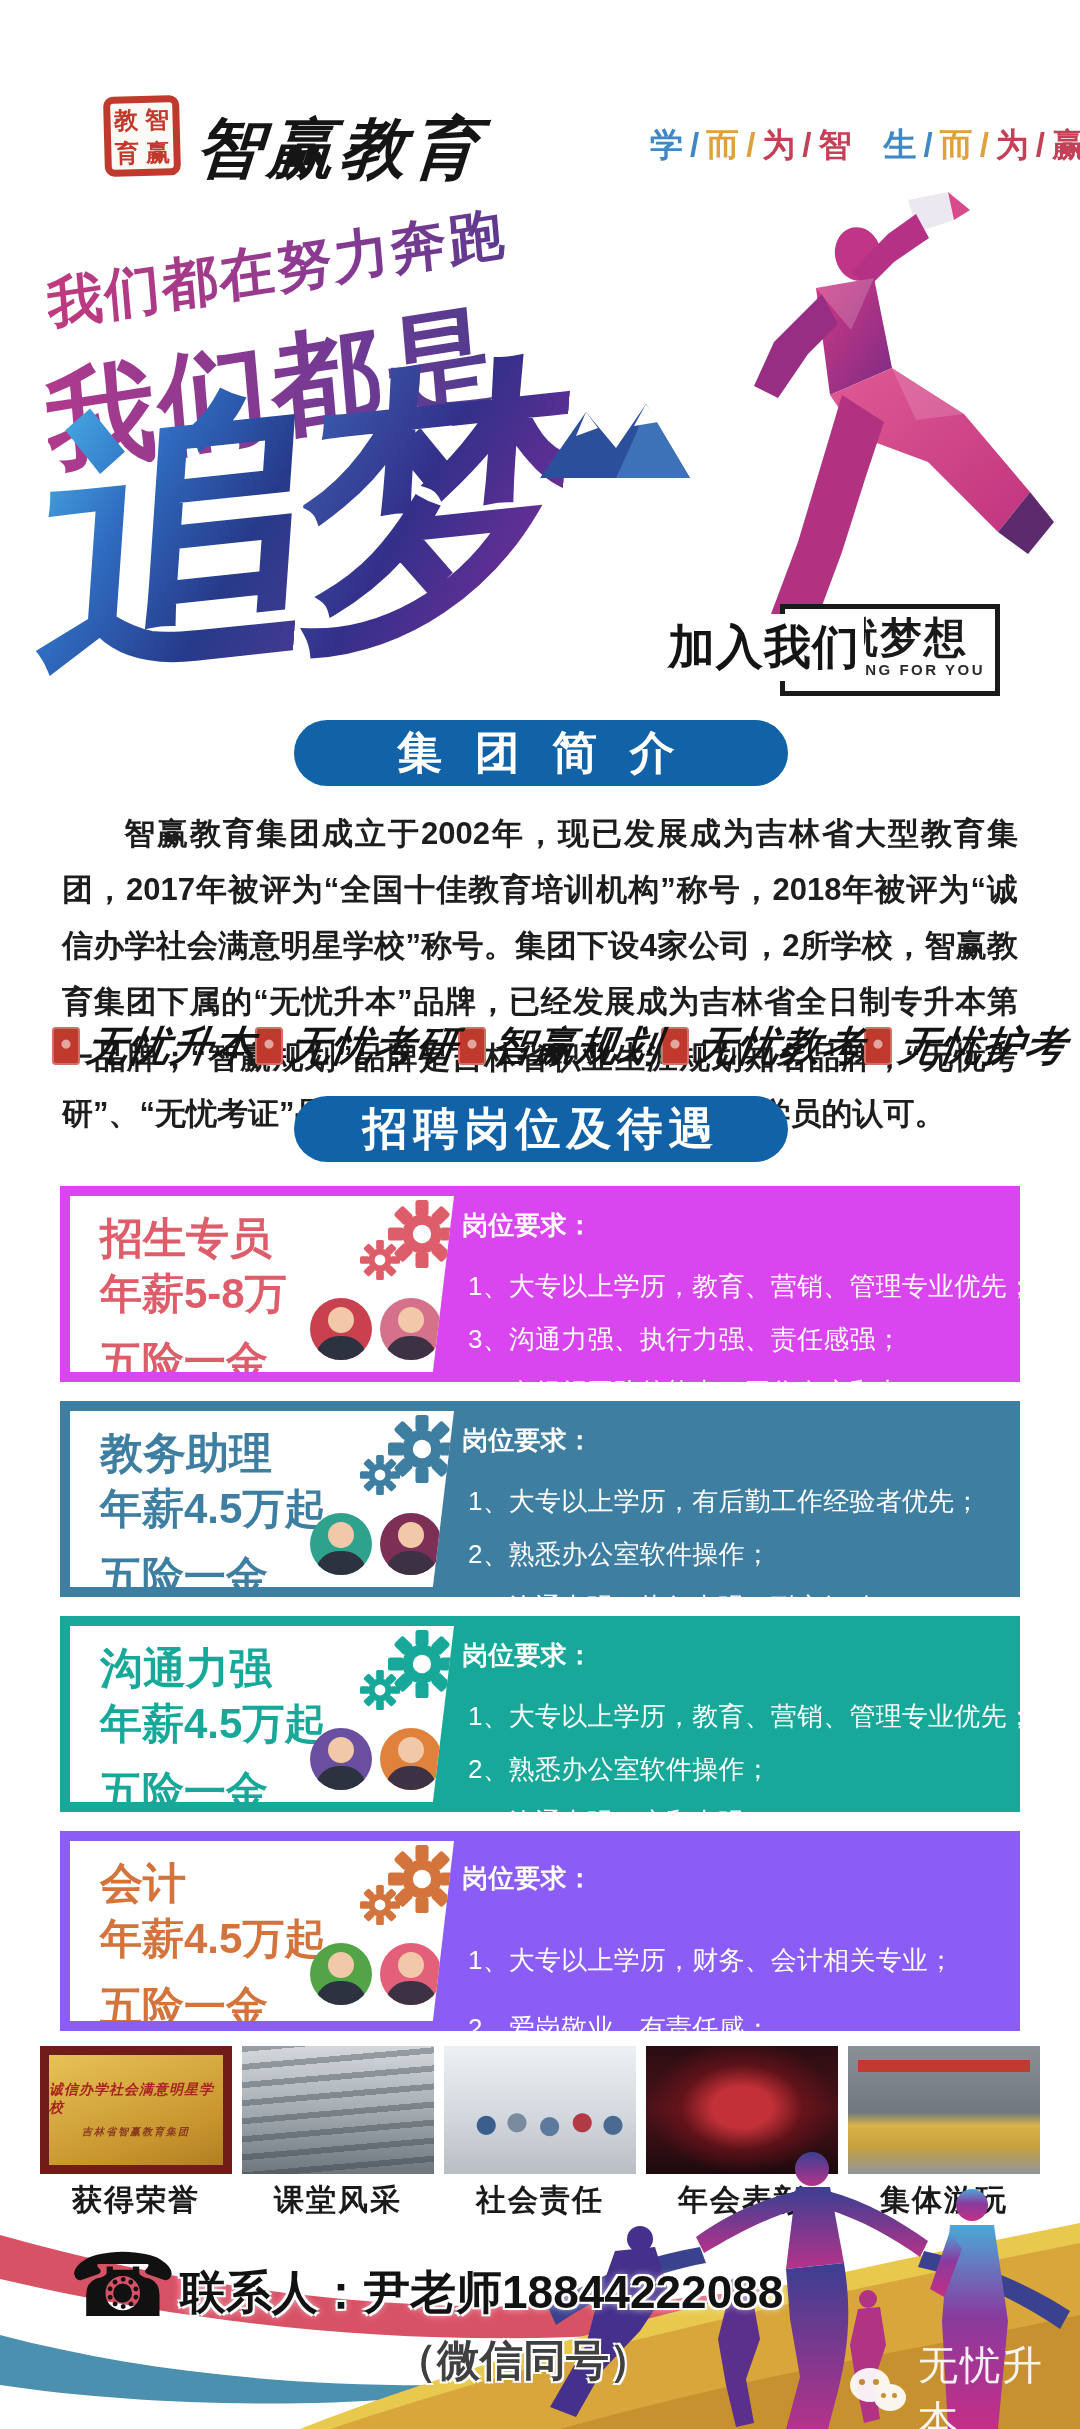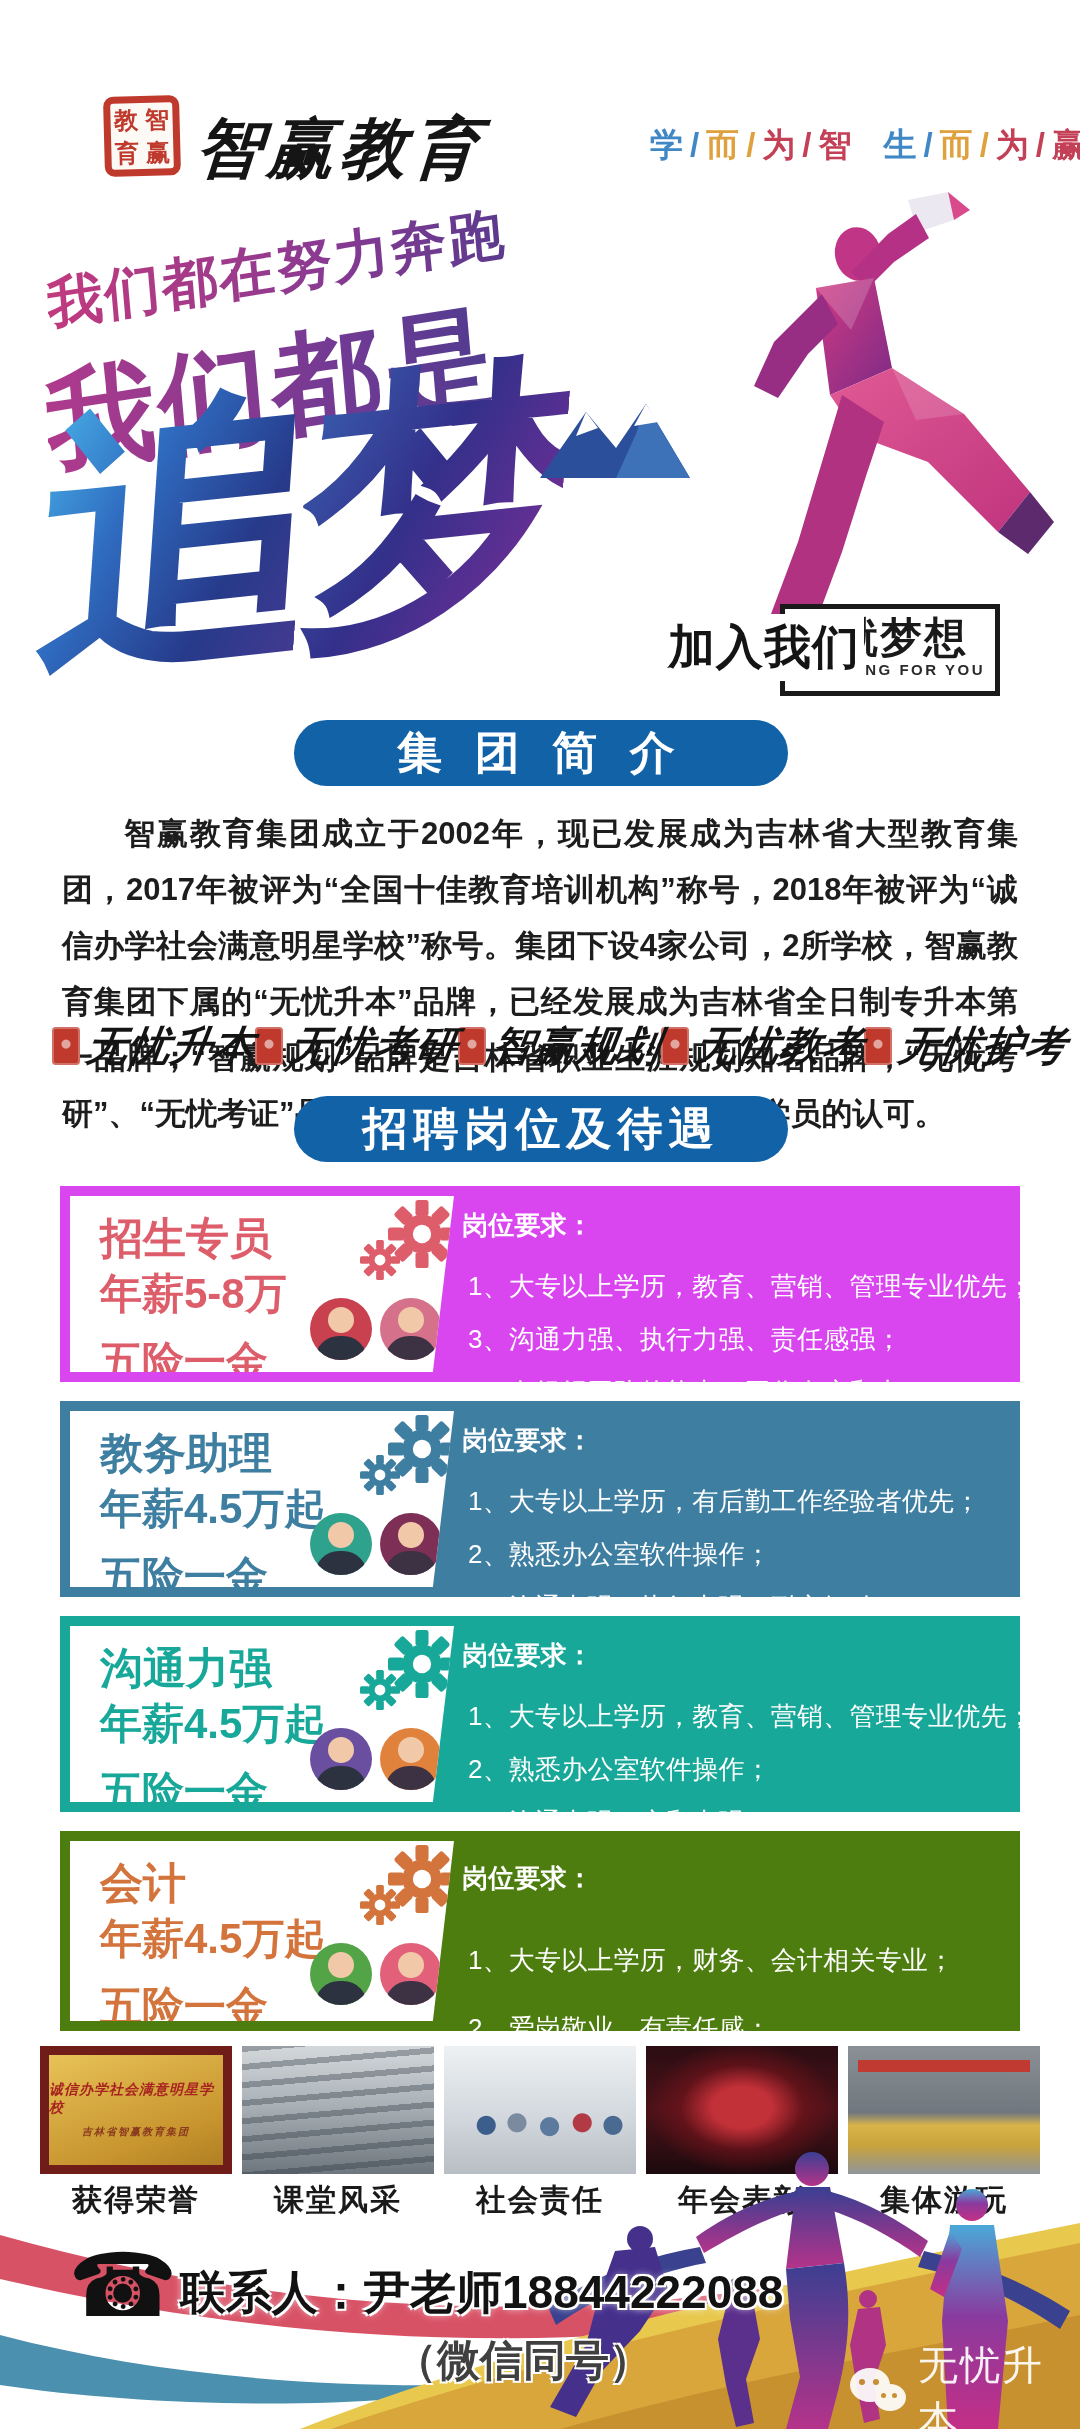--- a/index.html
+++ b/index.html
@@ -66,21 +66,21 @@
         background-image:radial-gradient(circle at 50% 45%,rgba(255,255,255,.55) 0 4px,rgba(255,255,255,0) 5px);
         box-shadow:inset 0 0 0 2px rgba(255,255,255,.28);}
   .brand .bname{font-family:"DejaVu Serif","Liberation Serif",serif;font-style:italic;font-weight:900;
         font-size:41px;color:#141414;transform:skewX(-8deg);letter-spacing:1px;white-space:nowrap;}
 
   
   .card{left:60px;width:960px;height:196px;}
   .card.c1{top:1186px;background:#d946ef;--c:#dd5d6a;}
   .card.c2{top:1401px;background:#3e7ea1;--c:#3e7ea1;}
   .card.c3{top:1616px;background:#18a899;--c:#18a899;}
-  .card.c4{top:1831px;background:#4d7c0f;--c:#d3743c;height:200px;}
+  .card.c4{top:1831px;background:#8b5cf6;--c:#d3743c;height:200px;}
   .panel{position:absolute;left:10px;top:10px;bottom:10px;width:384px;background:#fff;
         clip-path:polygon(0 0,100% 0,94.5% 100%,0 100%);}
   .panel .jt{position:absolute;left:30px;top:14px;font-size:43px;font-weight:900;color:var(--c);white-space:nowrap;}
   .panel .js{position:absolute;left:30px;top:70px;font-size:42px;font-weight:900;color:var(--c);white-space:nowrap;}
   .panel .jw{position:absolute;left:30px;top:126px;font-size:42px;font-weight:900;color:var(--c);white-space:nowrap;margin-top:12px;}
   .gears{position:absolute;left:282px;top:4px;color:var(--c);}
   .avatar{position:absolute;width:62px;height:62px;border-radius:50%;overflow:hidden;}
   .avatar .head{position:absolute;left:18px;top:9px;width:26px;height:26px;border-radius:50%;background:#f2c9a8;}
   .avatar .torso{position:absolute;left:5px;top:38px;width:52px;height:28px;border-radius:24px 24px 0 0;background:#2c3240;}
   .av1{left:240px;top:102px;}.av2{left:310px;top:102px;}

